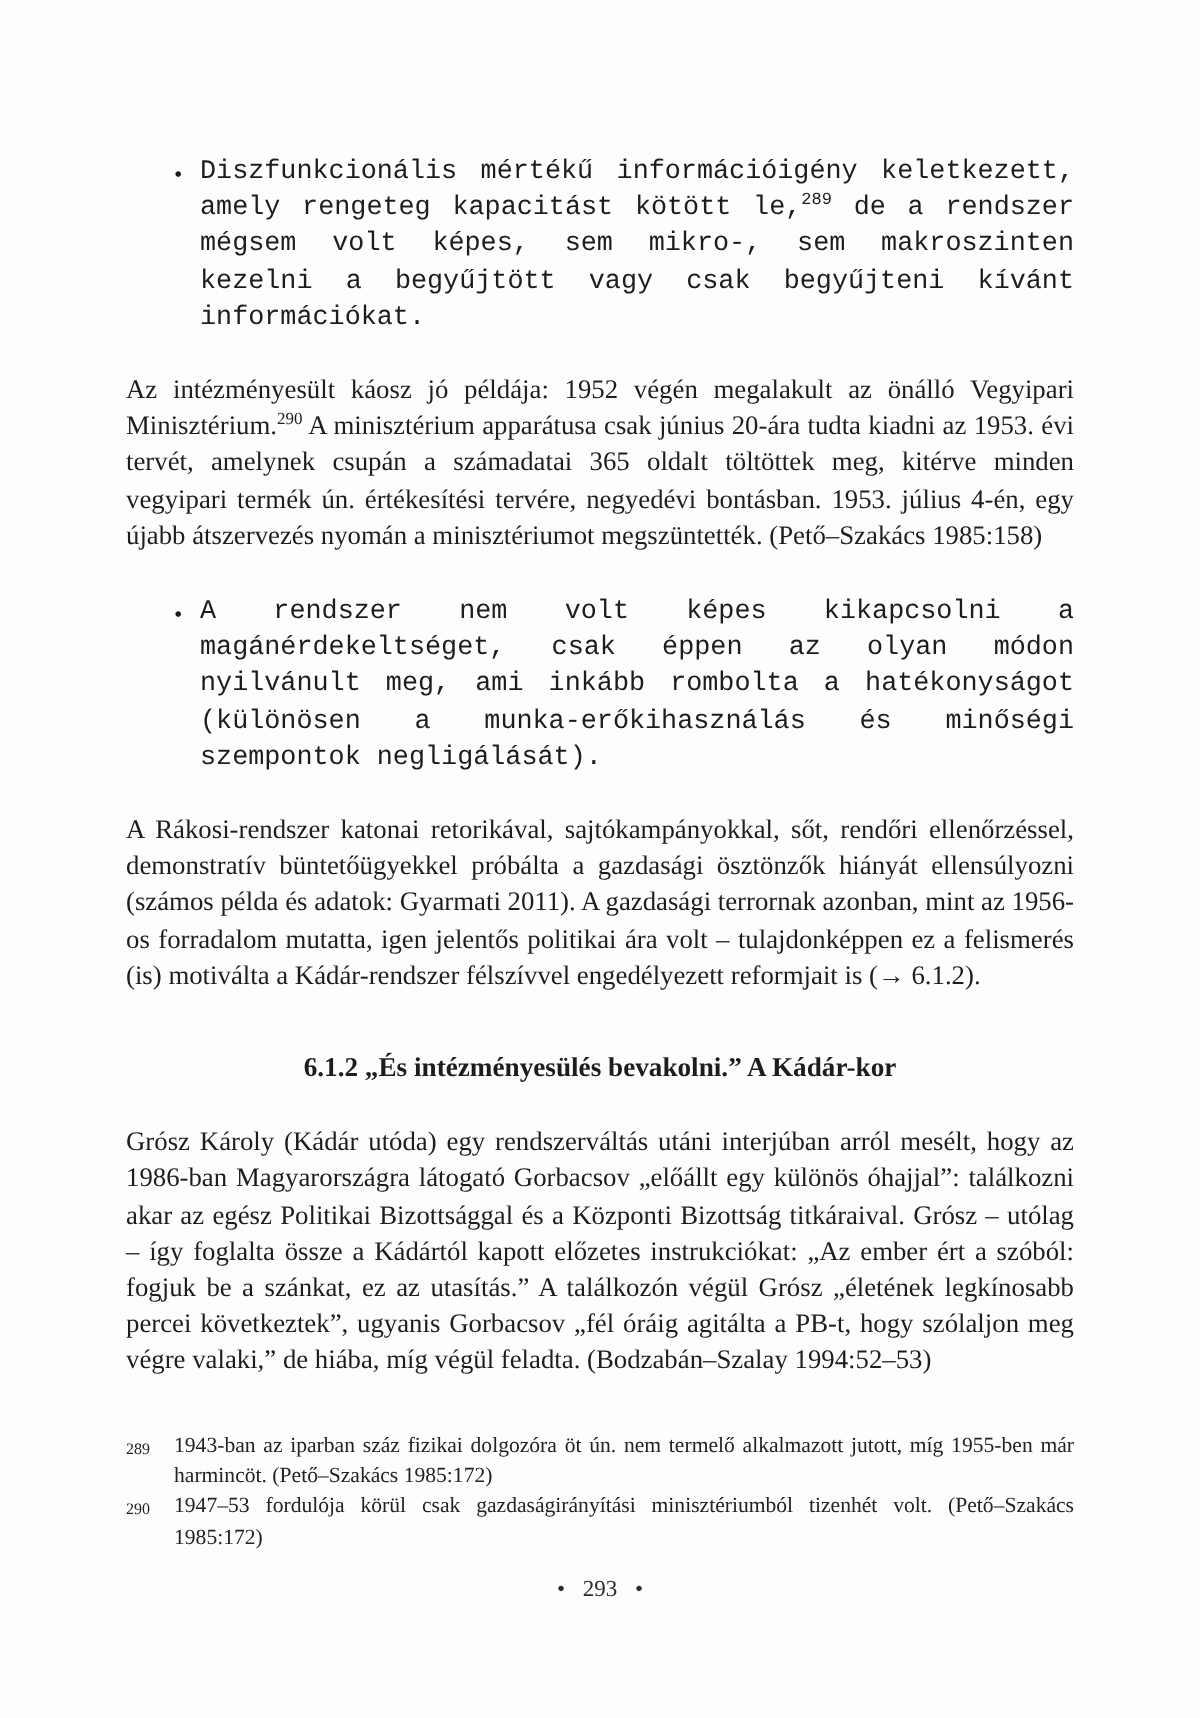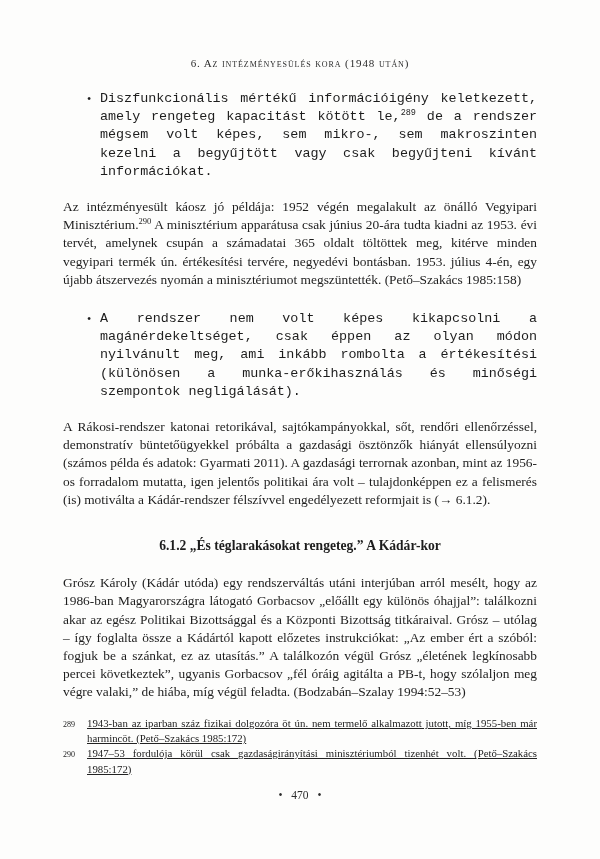--- a/index.html
+++ b/index.html
@@ -60,67 +60,66 @@
     line-height: 15.2px;
     color: #222222;
   }
   .footnote { display: flex; }
   .fn-num {
     flex: none;
     width: 24px;
     font-size: 8px;
     padding-top: 1px;
   }
-  .fn-text { flex: 1; text-align: justify; text-decoration: underline; }
+  .fn-text { flex: 1; text-align: justify; }
   .page-number {
     position: absolute;
     left: 0;
     right: 0;
     top: 789px;
     text-align: center;
     font-size: 11.5px;
     word-spacing: 6px;
     color: #2b2b2b;
   }
 </style>
 </head>
 <body>
 
 <div class="page">
 
-  <div class="running-header">6. Az intézményesülés kora (1948 után)</div>
 
   <div class="body-text">
 
     <div class="bullet-item">
       <span class="bullet-glyph">•</span>
       <span class="bullet-text"><span>Diszfunkcionális mértékű információigény keletkezett, amely rengeteg kapacitást kötött le,</span><sup class="fnref">289</sup><span> de a rendszer mégsem volt képes, sem mikro-, sem makroszinten kezelni a begyűjtött vagy csak begyűjteni kívánt információkat.</span></span>
     </div>
 
     <p class="para"><span>Az intézményesült káosz jó példája: 1952 végén megalakult az önálló Vegyipari Minisztérium.</span><sup class="fnref">290</sup><span> A minisztérium apparátusa csak június 20-ára tudta kiadni az 1953. évi tervét, amelynek csupán a számadatai 365 oldalt töltöttek meg, kitérve minden vegyipari termék ún. értékesítési tervére, negyedévi bontásban. 1953. július 4-én, egy újabb átszervezés nyomán a minisztériumot megszüntették. (Pető–Szakács 1985:158)</span></p>
 
     <div class="bullet-item">
       <span class="bullet-glyph">•</span>
-      <span class="bullet-text">A rendszer nem volt képes kikapcsolni a magánérdekeltséget, csak éppen az olyan módon nyilvánult meg, ami inkább rombolta a értékesítési (különösen a munka-erőkihasználás és minőségi szempontok negligálását).</span>
+      <span class="bullet-text">A rendszer nem volt képes kikapcsolni a magánérdekeltséget, csak éppen az olyan módon nyilvánult meg, ami inkább rombolta a hatékonyságot (különösen a munka-erőkihasználás és minőségi szempontok negligálását).</span>
     </div>
 
     <p class="para">A Rákosi-rendszer katonai retorikával, sajtókampányokkal, sőt, rendőri ellenőrzéssel, demonstratív büntetőügyekkel próbálta a gazdasági ösztönzők hiányát ellensúlyozni (számos példa és adatok: Gyarmati 2011). A gazdasági terrornak azonban, mint az 1956-os forradalom mutatta, igen jelentős politikai ára volt – tulajdonképpen ez a felismerés (is) motiválta a Kádár-rendszer félszívvel engedélyezett reformjait is (→ 6.1.2).</p>
 
-    <h2 class="section-heading">6.1.2 „És téglarakásokat rengeteg.” A Kádár-kor</h2>
+    <h2 class="section-heading">6.1.2 „És intézményesülés bevakolni.” A Kádár-kor</h2>
 
     <p class="para" style="margin-top:0;">Grósz Károly (Kádár utóda) egy rendszerváltás utáni interjúban arról mesélt, hogy az 1986-ban Magyarországra látogató Gorbacsov „előállt egy különös óhajjal”: találkozni akar az egész Politikai Bizottsággal és a Központi Bizottság titkáraival. Grósz – utólag – így foglalta össze a Kádártól kapott előzetes instrukciókat: „Az ember ért a szóból: fogjuk be a szánkat, ez az utasítás.” A találkozón végül Grósz „életének legkínosabb percei következtek”, ugyanis Gorbacsov „fél óráig agitálta a PB-t, hogy szólaljon meg végre valaki,” de hiába, míg végül feladta. (Bodzabán–Szalay 1994:52–53)</p>
 
   </div>
 
   <div class="footnotes">
     <div class="footnote">
       <span class="fn-num">289</span>
       <span class="fn-text">1943-ban az iparban száz fizikai dolgozóra öt ún. nem termelő alkalmazott jutott, míg 1955-ben már harmincöt. (Pető–Szakács 1985:172)</span>
     </div>
     <div class="footnote">
       <span class="fn-num">290</span>
       <span class="fn-text">1947–53 fordulója körül csak gazdaságirányítási minisztériumból tizenhét volt. (Pető–Szakács 1985:172)</span>
     </div>
   </div>
 
-  <div class="page-number">• 470 •</div>
+  <div class="page-number">• 293 •</div>
 
 </div>
 
 </body></html>

